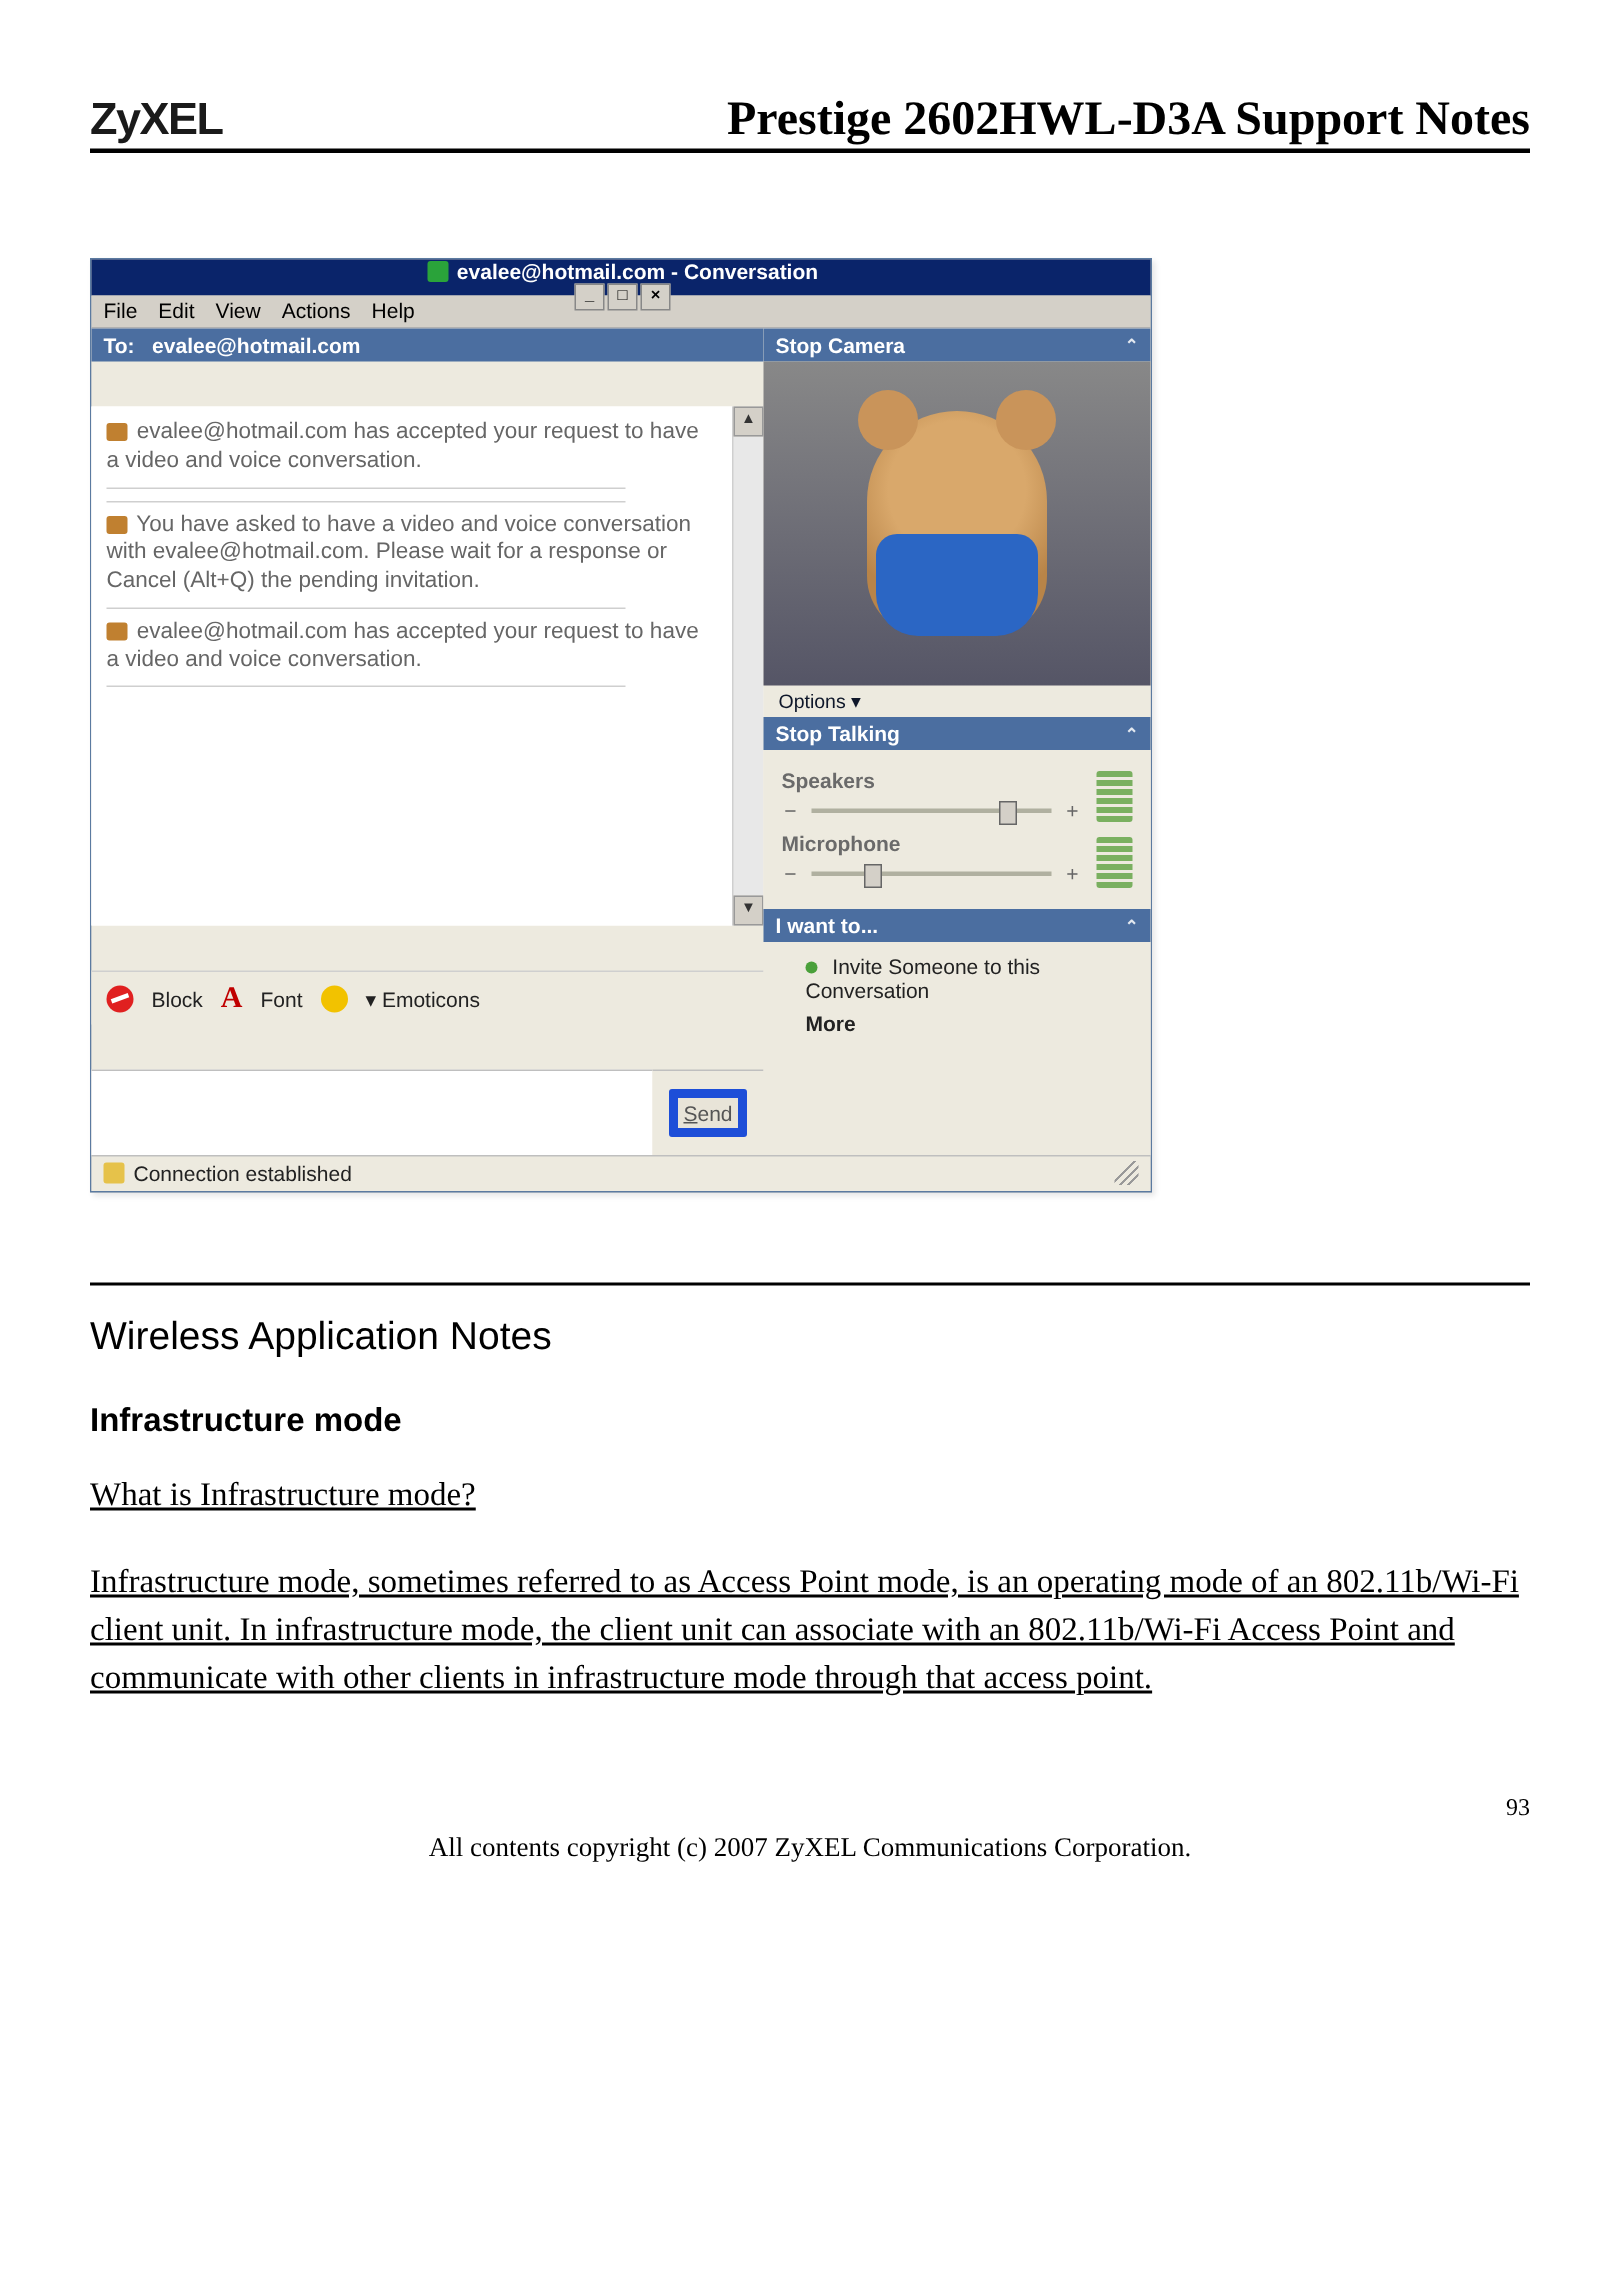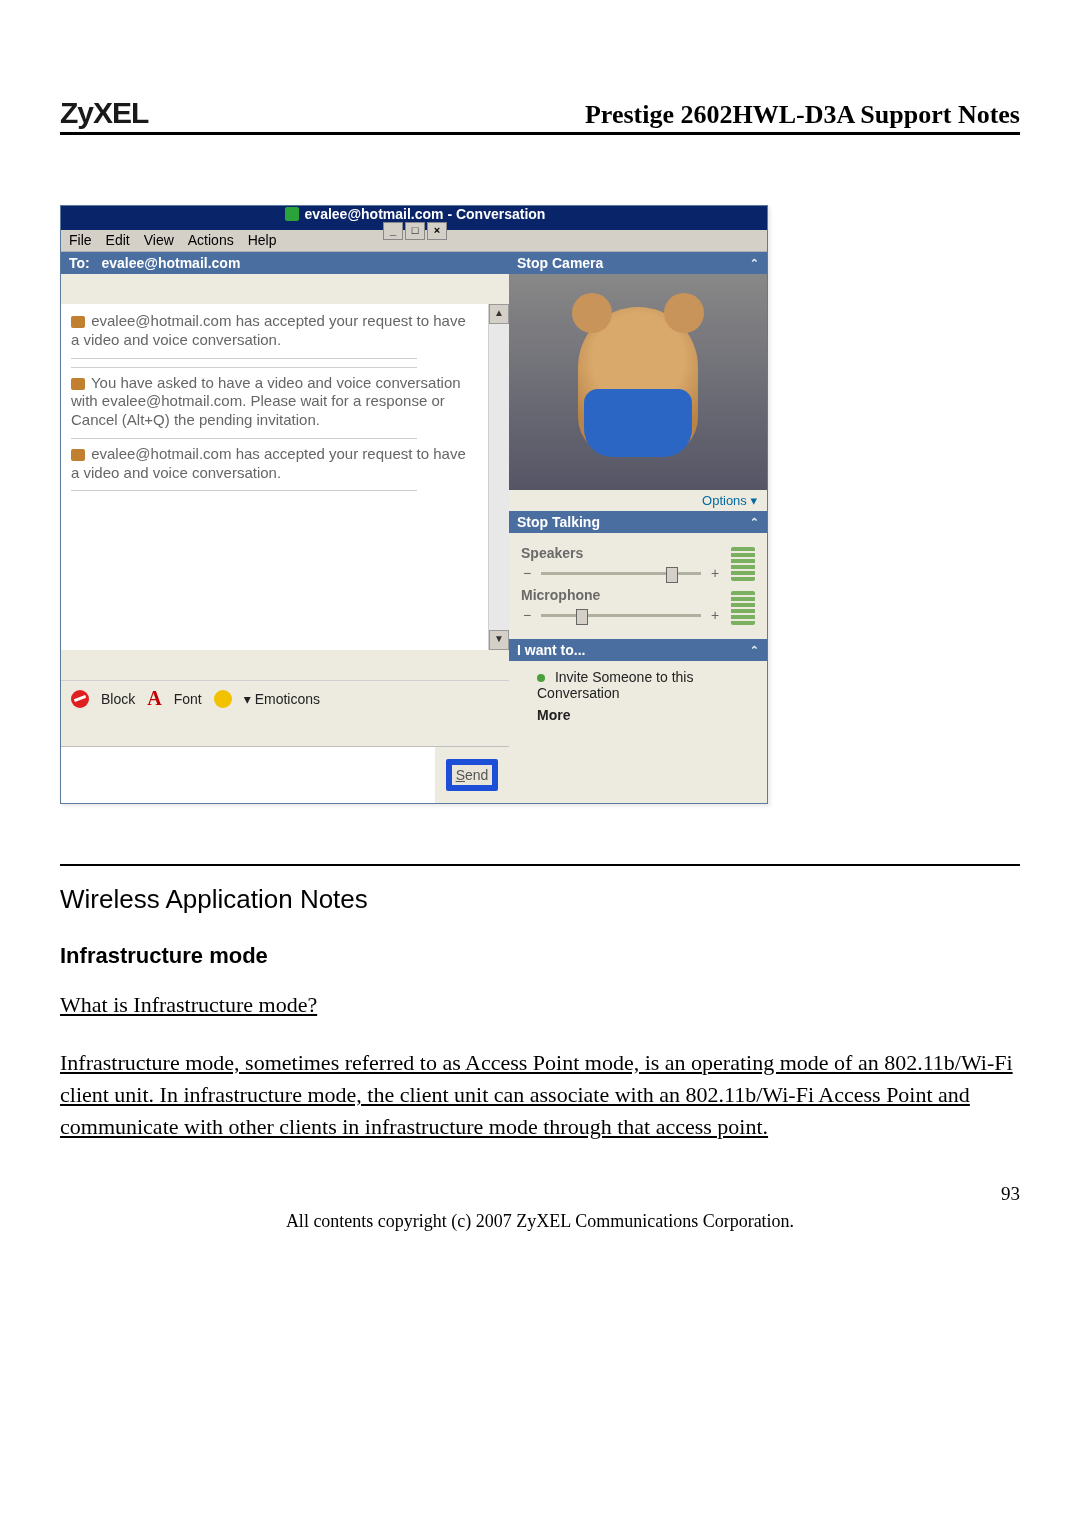--- a/index.html
+++ b/index.html
@@ -24,22 +24,21 @@
   .logo {
     font-family: Arial, sans-serif;
     font-weight: bold;
     font-size: 30px;
     letter-spacing: -1px;
     color: #1a1a1a;
   }
   .doc-title {
     font-family: "Times New Roman", serif;
     font-weight: bold;
-    font-size: 26px;
-    margin-top: 40px;
+    font-size: 32px;
   }
   .screenshot {
     margin-top: 70px;
     width: 706px;
     height: auto;
     border: 1px solid #5b7aa0;
     font-family: Tahoma, Arial, sans-serif;
     font-size: 14px;
     background: #d4d0c8;
     box-shadow: 2px 2px 4px rgba(0,0,0,0.1);
@@ -196,24 +195,23 @@
     content:""; position:absolute; width:40px; height:40px; border-radius:50%;
     background:#c9945a; top:-14px;
   }
   .teddy::before{ left:-6px; }
   .teddy::after{ right:-6px; }
   .teddy .shirt{
     position:absolute; bottom:0; left:6px; right:6px; height:68px;
     background:#2b66c4; border-radius:14px 14px 28px 28px;
   }
   .opt-row {
-    text-align:right;
     padding:3px 10px;
     font-size:13px;
-    color:#0369a1;
+    color:#0f172a;
   }
   .audio-panel {
     padding:8px 12px 10px 12px;
     background:#edeadf;
   }
   .aud-label { color:#6a6a6a; font-weight:bold; font-size:14px; margin-top:4px; }
   .slider-row { display:flex; align-items:center; gap:8px; margin:4px 0 6px 0;}
   .slider-track { flex:1; height:3px; background:#b0b0a0; position:relative; }
   .slider-thumb { position:absolute; top:-5px; width:10px; height:14px; background:#d4d0c8; border:1px solid #666; }
   .level-bars {
@@ -266,22 +264,22 @@
   }
   .p-serif {
     font-family:"Times New Roman", serif;
     font-size:22px;
     line-height:1.45;
     margin:0 0 26px 0;
     text-decoration:underline;
   }
   .page-num {
     text-align:right;
-    font-size:19px;
-    margin-top:40px;
+    font-size:16px;
+    margin-top:63px;
   }
   .footer {
     text-align:center;
     font-size:18px;
     margin-top:6px;
   }
 </style>
 </head>
 <body>
 
@@ -411,20 +409,25 @@
         <div class="wantto">
           <div>
             <span class="bullet"></span>
             <span>Invite Someone to this Conversation</span>
           </div>
           <div class="more">More</div>
         </div>
       </div>
     </div>
 
+    <div class="statusbar">
+      <span class="status-ico"></span>
+      <span>Connection established</span>
+      <span class="resize-grip"></span>
+    </div>
   </div>
 
   <hr class="hr-sep">
 
   <div class="h-san">Wireless Application Notes</div>
   <div class="h-sub">Infrastructure mode</div>
   <p class="p-serif">What is Infrastructure mode?</p>
   <p class="p-serif">Infrastructure mode, sometimes referred to as Access Point mode, is an operating mode of an 802.11b/Wi-Fi client unit. In infrastructure mode, the client unit can associate with an 802.11b/Wi-Fi Access Point and communicate with other clients in infrastructure mode through that access point.</p>
 
   <div class="page-num">93</div>

